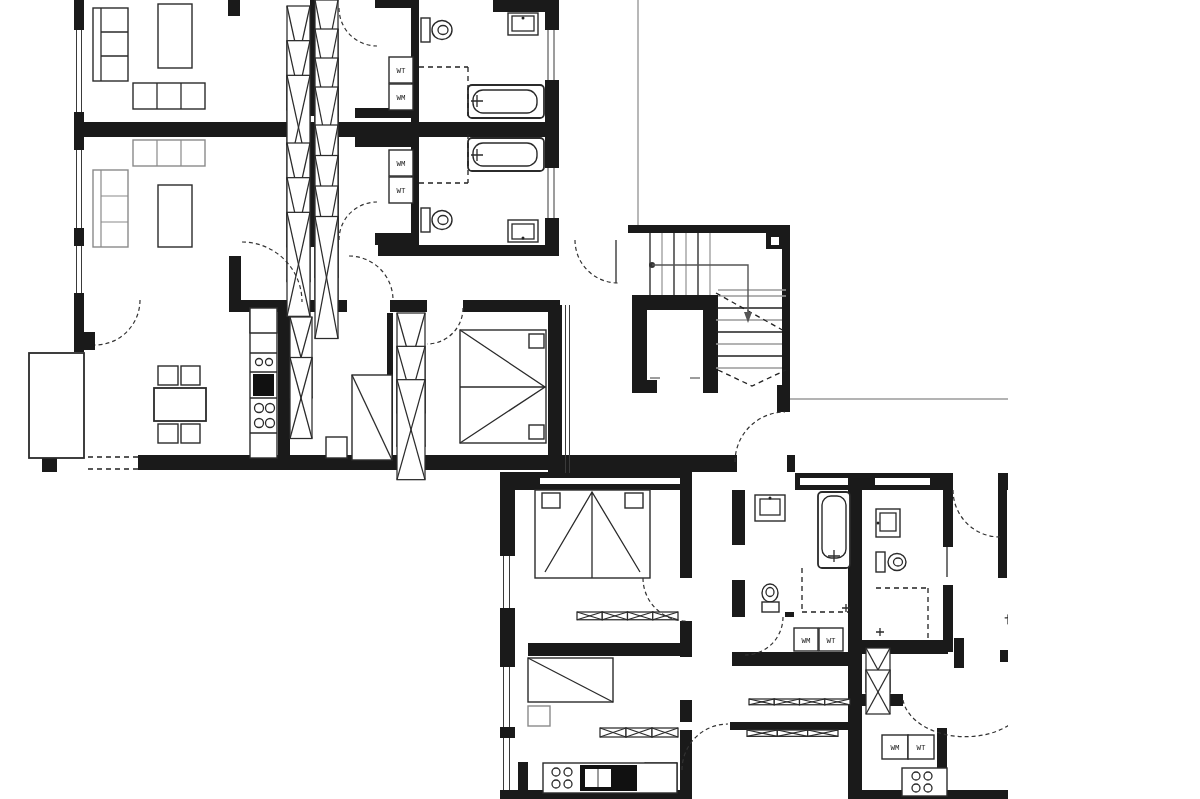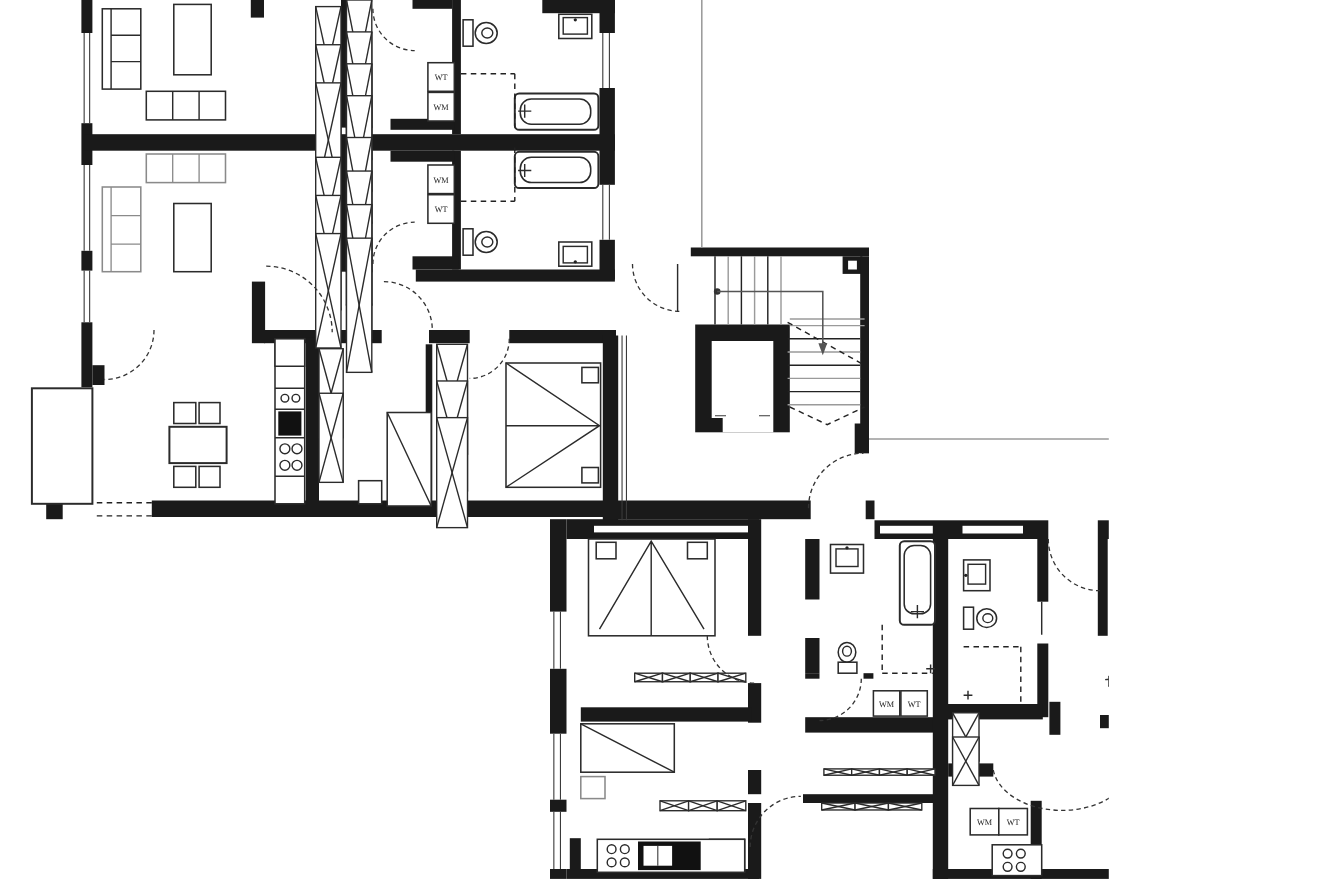--- a/index.html
+++ b/index.html
@@ -1,20 +1,20 @@
 <!DOCTYPE html>
 <html style="--wall: #1a1a1a; --line: #2b2b2b; --gray: #9a9a9a; --bg: #ffffff;"><head>
 <meta charset="utf-8">
 <style>
   :root{
     --wall:#1a1a1a; --line:#2b2b2b; --gray:#9a9a9a; --bg:#ffffff;
   }
   html,body{margin:0;padding:0;background:var(--bg);}
   .page{position:relative;width:1008px;height:799px;background:var(--bg);overflow:hidden;
-        font-family:Liberation Serif, serif;}
+        font-family:Liberation Mono, monospace;}
   svg{display:block}
   .w{fill:var(--wall);stroke:none}
   .core{fill:#fff;stroke:none}
   .f{fill:#fff;stroke:var(--line);stroke-width:1.4}
   .f2{fill:#fff;stroke:var(--line);stroke-width:1.8}
   .fg{fill:#fff;stroke:#8a8a8a;stroke-width:1.4}
   .ln{stroke:var(--line);stroke-width:1.3;fill:none}
   .lng{stroke:#8a8a8a;stroke-width:1.2;fill:none}
   .thin{stroke:#3a3a3a;stroke-width:1;fill:none}
   .grayline{stroke:var(--gray);stroke-width:1.4;fill:none}

